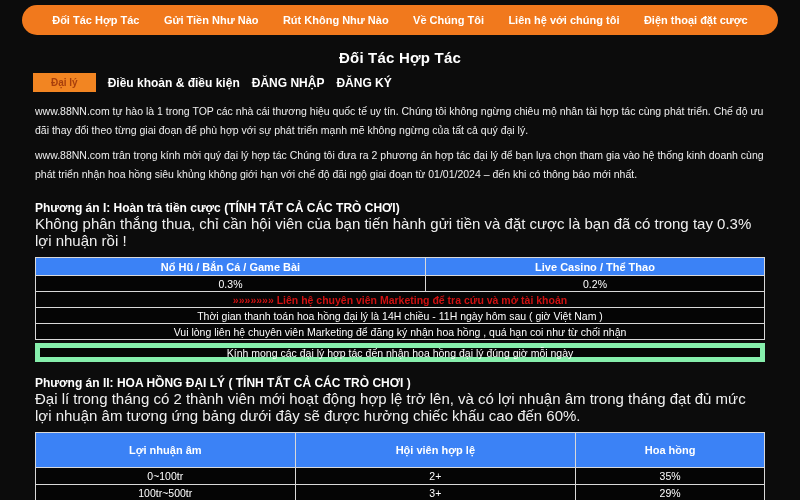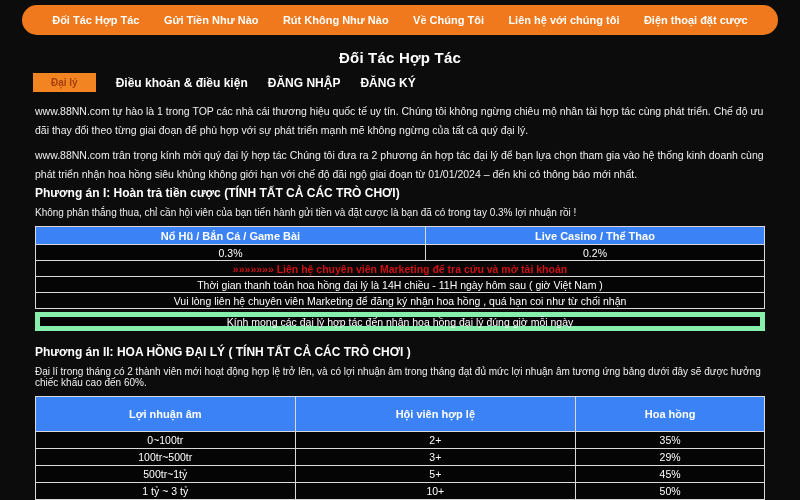--- a/index.html
+++ b/index.html
@@ -36,21 +36,21 @@
     font-size:15px;
     font-weight:bold;
     color:#ffffff;
     letter-spacing:.2px;
   }
   
   .tabs {
     margin:7px 0 0 33px;
     display:flex;
     align-items:center;
-    gap:20px;
+    gap:12px;
   }
   .tab {
     font-size:12px;
     font-weight:600;
     color:#ffffff;
     cursor:pointer;
     white-space:nowrap;
   }
   .tab.active {
     background:#f28522;
@@ -61,28 +61,27 @@
   
   .content { margin:0 35px; }
   .para {
     margin-top:10px;
     font-size:10.5px;
     line-height:19px;
     color:#efefef;
   }
   .para + .para { margin-top:6px; }
   .plan-heading {
-    margin-top:2px;
+    margin-top:17px;
     font-size:12px;
     font-weight:bold;
     color:#ffffff;
   }
   .plan-desc {
-    margin-top:7px;
-    font-size:10px;
+    font-size:15px;
     color:#efefef;
   }
   
   table {
     width:100%;
     border-collapse:collapse;
     margin-top:8px;
     table-layout:fixed;
   }
   th, td {

